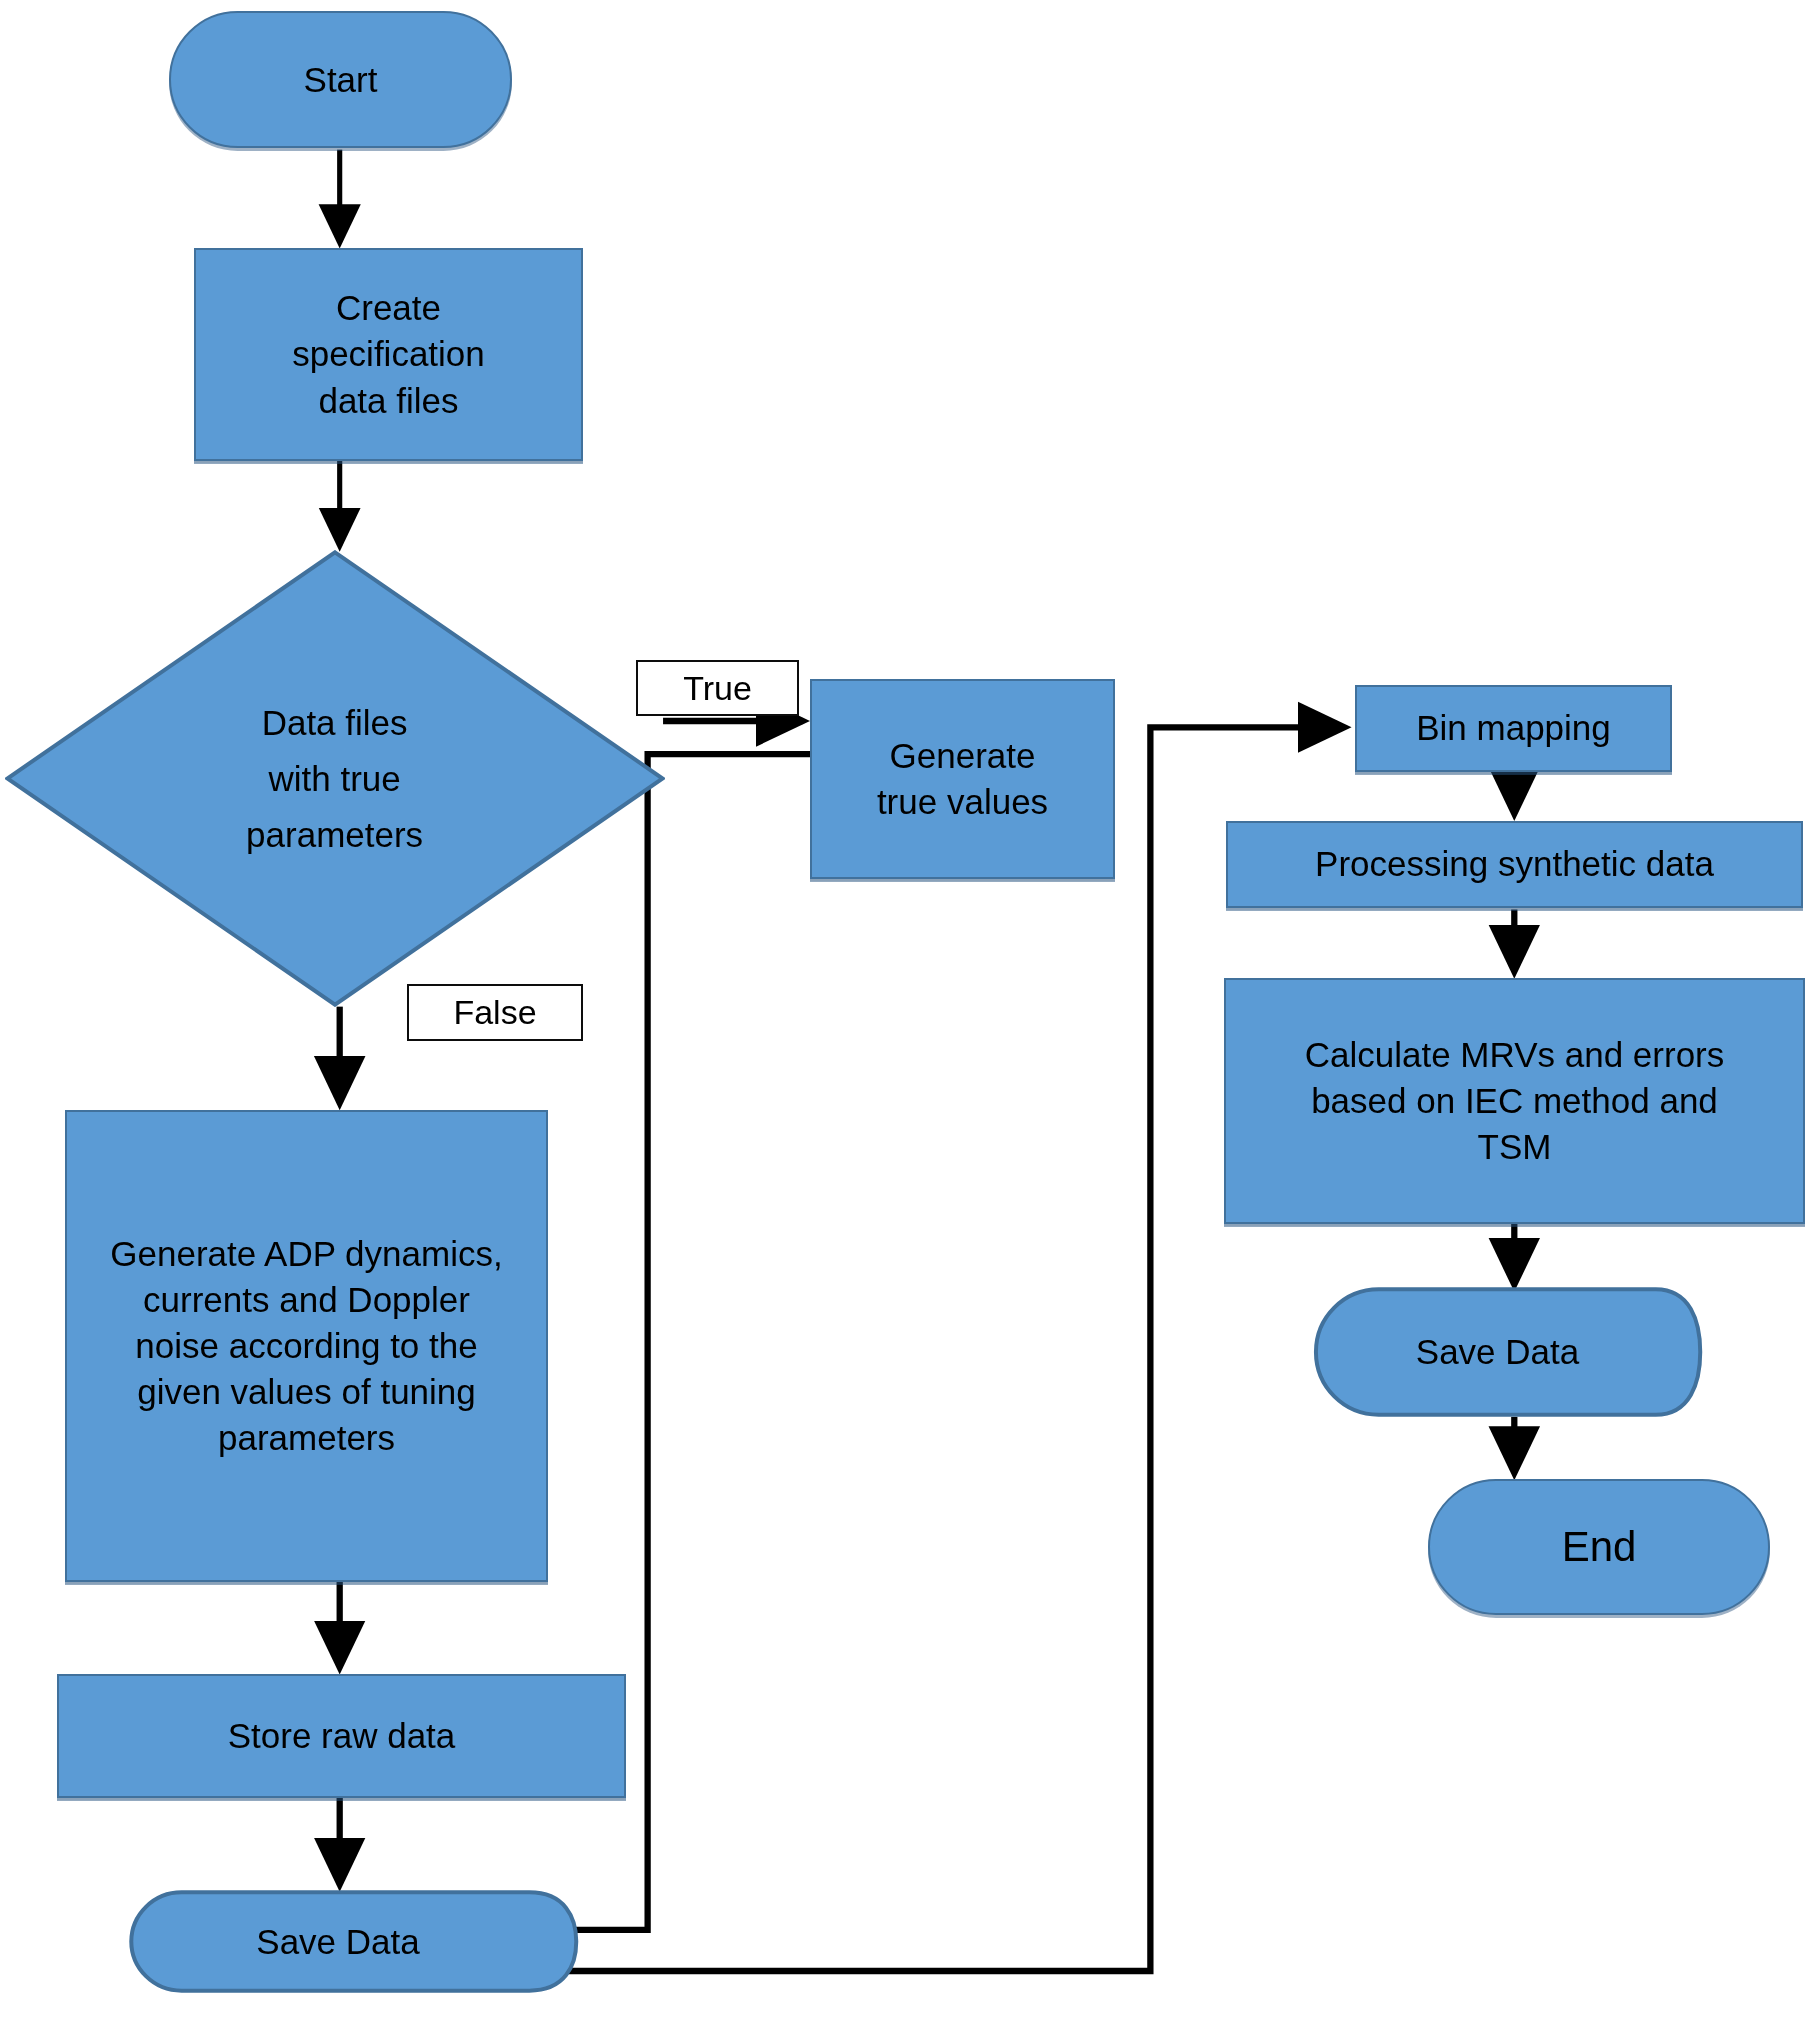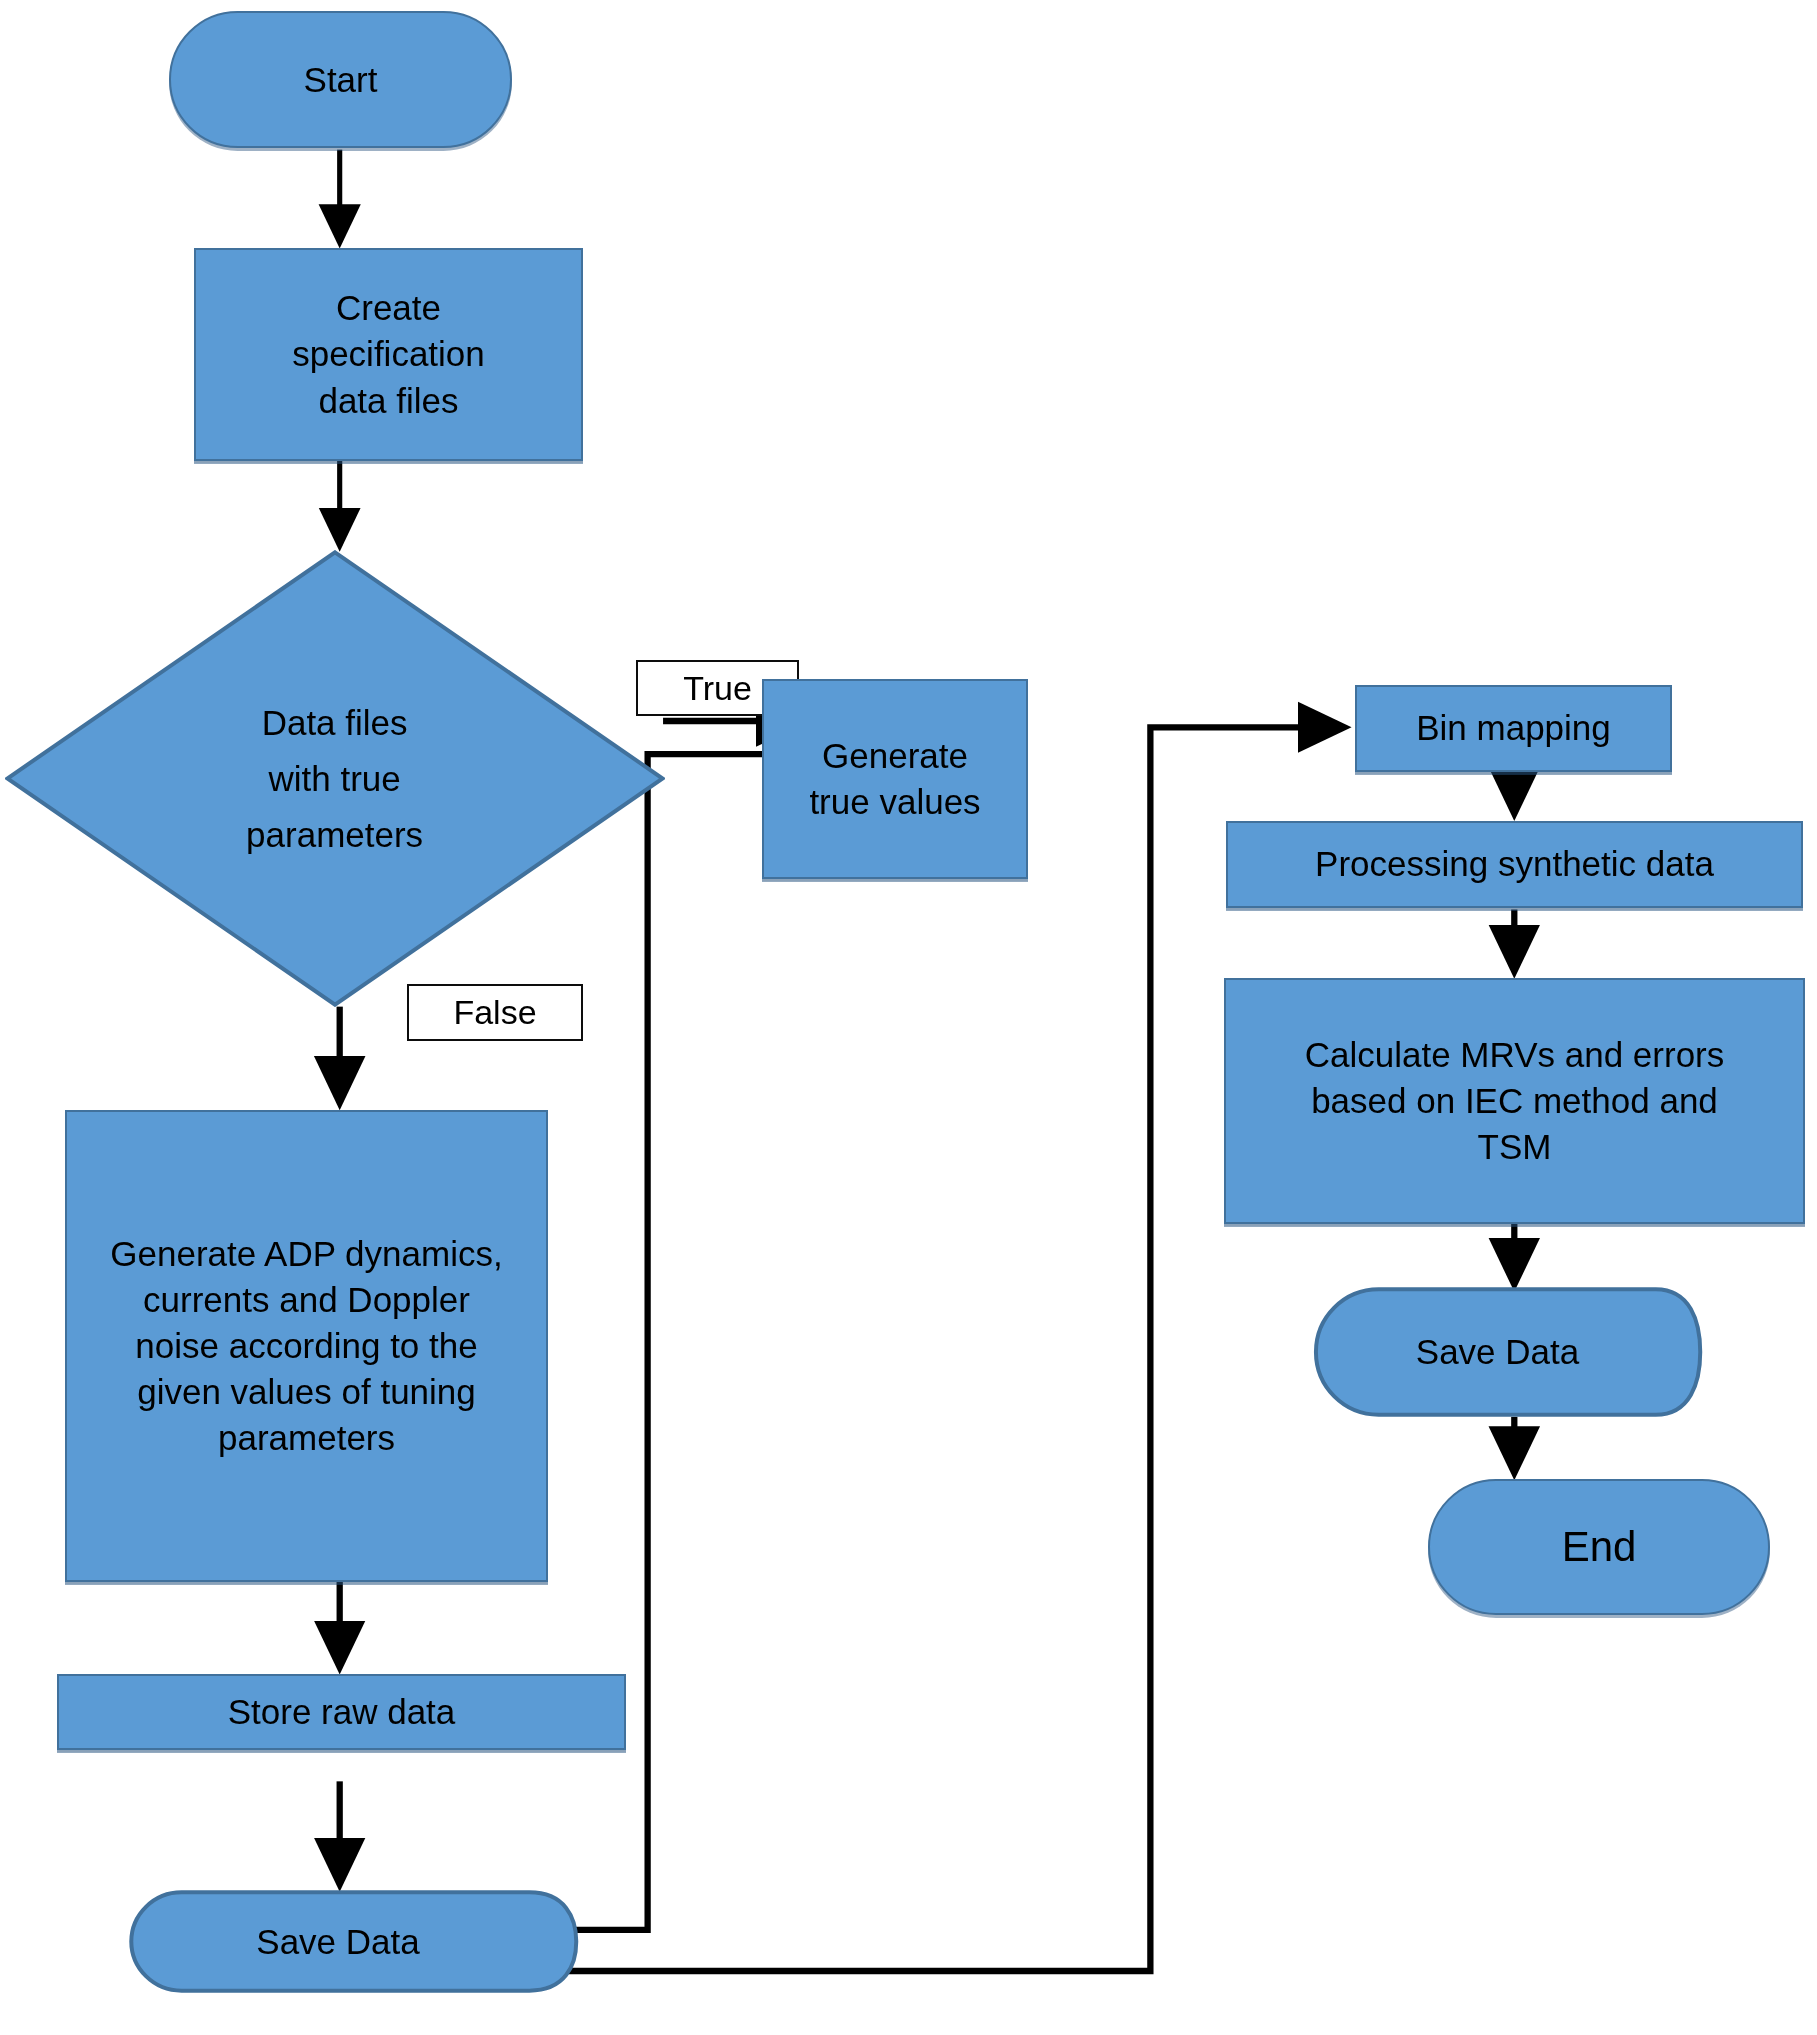--- a/index.html
+++ b/index.html
@@ -164,21 +164,21 @@
   </div>
 
   <div class="node label-box" style="left:636px; top:660px; width:163px; height:56px; font-size:34px;">
     <span>True</span>
   </div>
 
   <div class="node label-box" style="left:407px; top:984px; width:176px; height:57px; font-size:34px;">
     <span>False</span>
   </div>
 
-  <div class="node proc" style="left:762px; top:679px; width:266px; height:200px; font-size:35px;">
+  <div class="node proc" style="left:810px; top:679px; width:305px; height:200px; font-size:35px;">
     <span>
       <span class="t-line">Generate</span>
       <span class="t-line">true values</span>
     </span>
   </div>
 
   <div class="node proc" style="left:1355px; top:685px; width:317px; height:87px; font-size:35px;align-items:center;">
     <span>Bin mapping</span>
   </div>
 
@@ -211,21 +211,21 @@
   <div class="node proc" style="left:65px; top:1110px; width:483px; height:472px; font-size:35px;">
     <span>
       <span class="t-line">Generate ADP dynamics,</span>
       <span class="t-line">currents and Doppler</span>
       <span class="t-line">noise according to the</span>
       <span class="t-line">given values of tuning</span>
       <span class="t-line">parameters</span>
     </span>
   </div>
 
-  <div class="node proc" style="left:57px; top:1674px; width:569px; height:76px; font-size:35px;">
+  <div class="node proc" style="left:57px; top:1674px; width:569px; height:124px; font-size:35px;">
     <span>Store raw data</span>
   </div>
 
   <div class="tape-wrap" style="left:129px; top:1890px; width:469px; height:103px;">
     <svg width="469" height="103" viewBox="0 0 820 180" xmlns="http://www.w3.org/2000/svg">
       <path d="M92,4 L700,4 C762,4 782,48 782,90 C782,132 762,176 700,176 L92,176
                C43,176 4,137 4,90 C4,43 43,4 92,4 Z" fill="#5B9BD5" stroke="#41719C" stroke-width="7"></path>
     </svg>
     <div class="tape-text" style="font-size:35px; padding-right:51px;">
       <span>Save Data</span>

